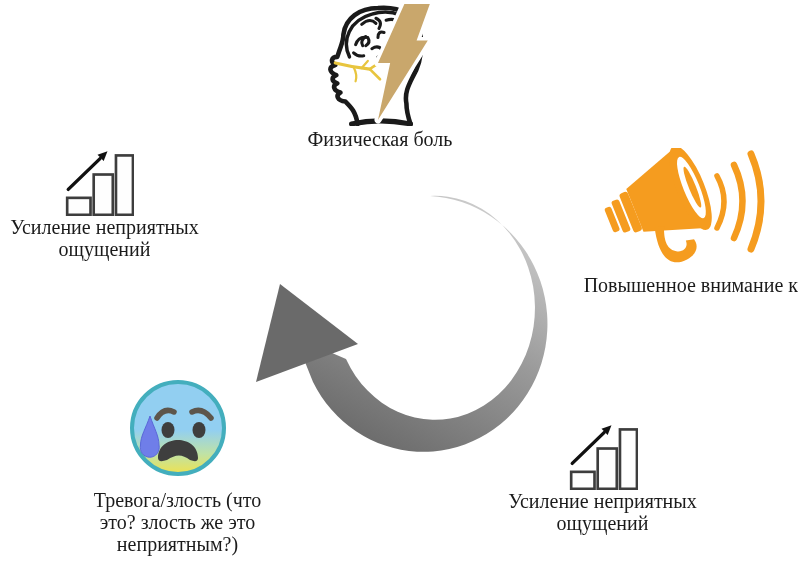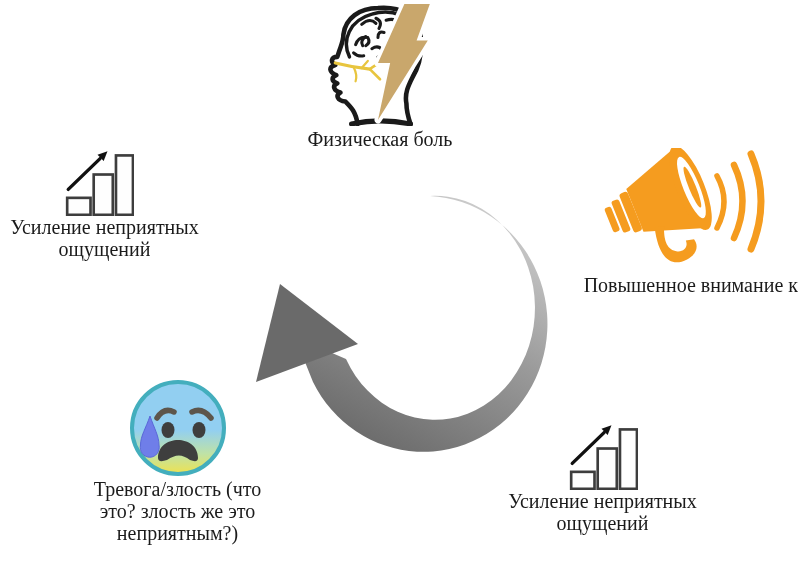--- a/index.html
+++ b/index.html
@@ -14,21 +14,21 @@
   .label{font-size:20px;line-height:22px;white-space:nowrap;}
   .line{display:block;}
 
   
   #node-pain{left:280px;top:4px;width:200px;}
   #node-pain .label{margin-top:2px;}
   #node-attention{left:578px;top:148px;width:220px;text-align:right;}
   #node-intensify-left{left:2px;top:150px;width:205px;}
   #node-intensify-left .icon{margin-left:62px;}
   #node-anxiety{left:85px;top:378px;width:185px;}
-  #node-anxiety .label{}
+  #node-anxiety .label{margin-top:11px;}
   #node-intensify-right{left:500px;top:424px;width:205px;}
   #cycle-arrow{position:absolute;left:240px;top:172px;width:320px;height:300px;}
 </style>
 </head>
 <body style="background: rgb(255, 255, 255);">
 
 <svg id="cycle-arrow" viewBox="0 0 320 300" xmlns="http://www.w3.org/2000/svg" aria-hidden="true">
   <defs>
     <linearGradient id="cg" gradientUnits="userSpaceOnUse" x1="200" y1="10" x2="70" y2="245">
       <stop offset="0" stop-color="var(--arrow-light,#cbcbcb)"></stop>

